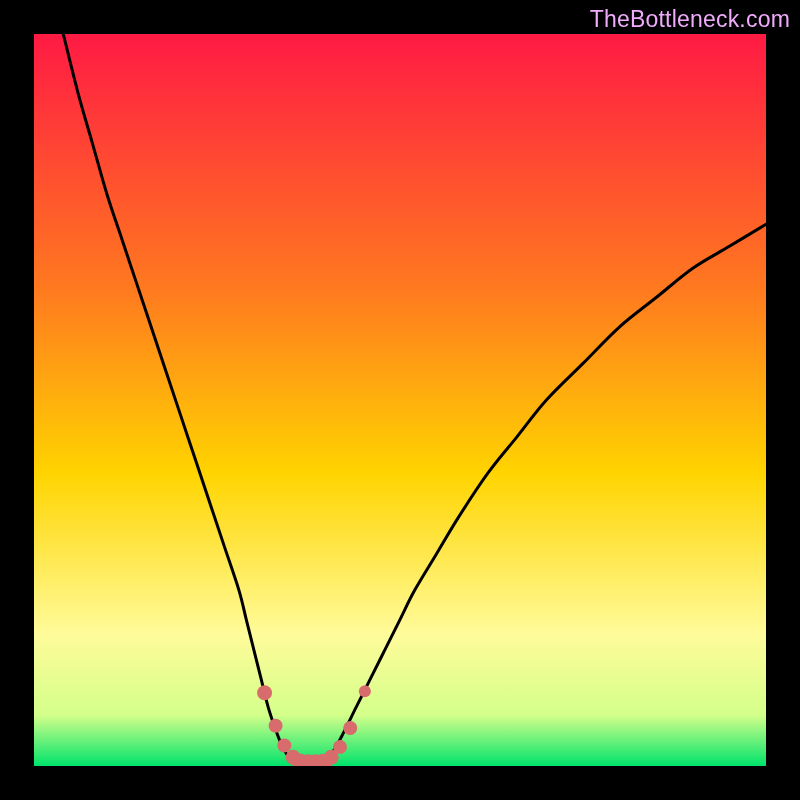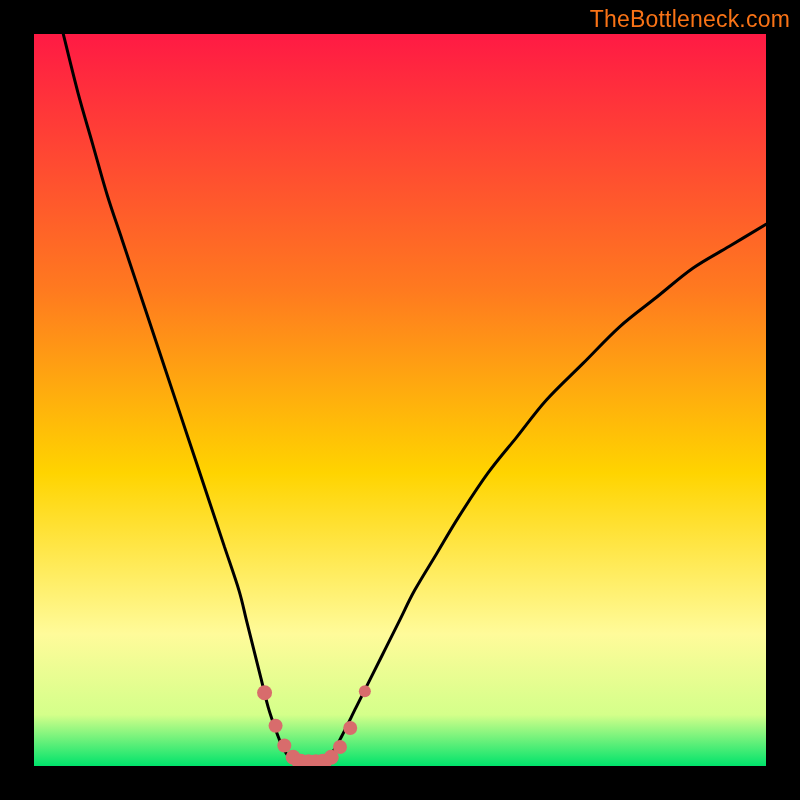--- a/index.html
+++ b/index.html
@@ -24,21 +24,21 @@
     left: 34px;
     top: 34px;
     width: 732px;
     height: 732px;
     overflow: hidden;
   }
   .watermark {
     position: absolute;
     top: 6px;
     right: 10px;
-    color: #f97316;
+    color: #f0abfc;
     font-size: 23px;
     font-weight: 500;
     letter-spacing: 0.2px;
     user-select: none;
   }
 </style>
 </head>
 <body>
 
 <div class="frame">

